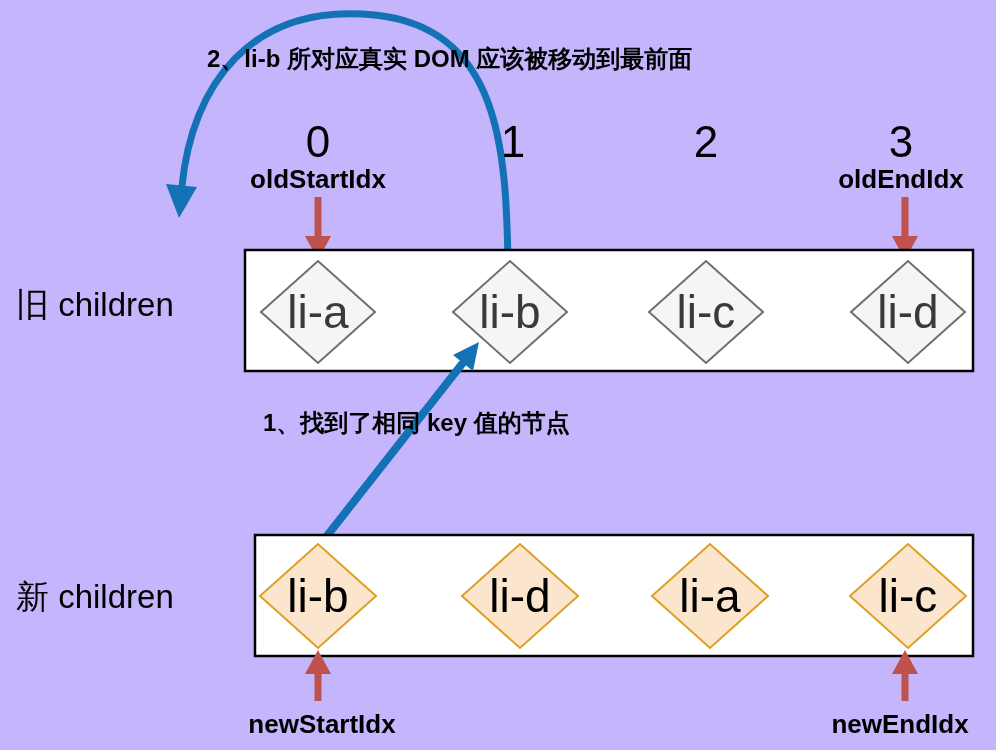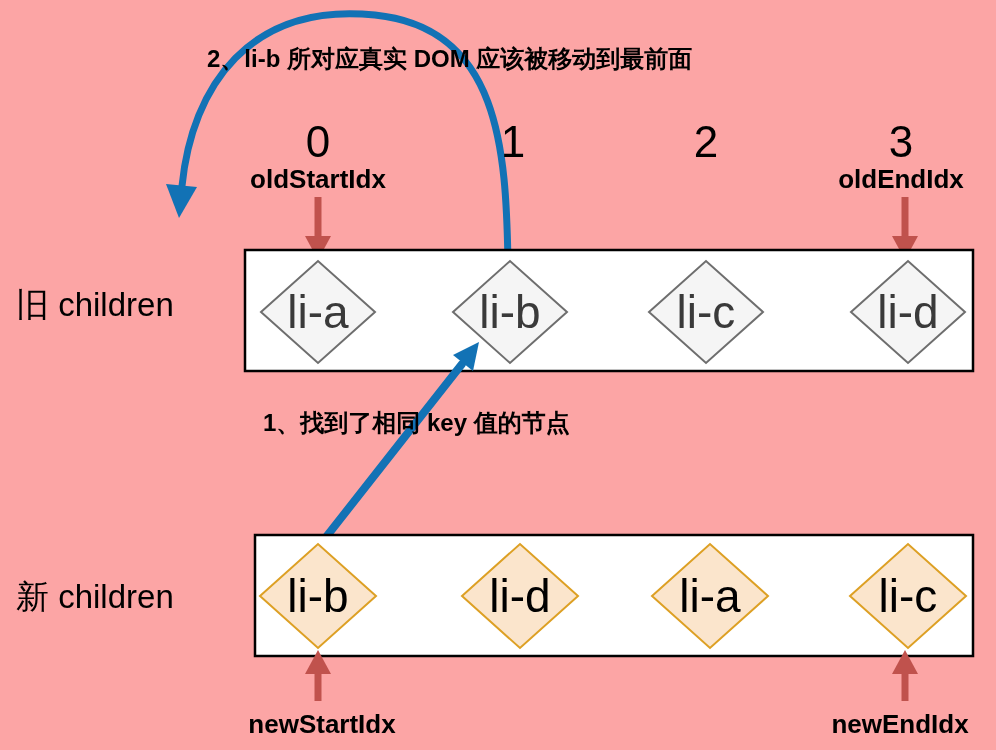--- a/index.html
+++ b/index.html
@@ -1,20 +1,20 @@
 <!DOCTYPE html>
 <html><head>
 <meta charset="utf-8">
 <style>
   html, body { margin: 0; padding: 0; background: #ffffff; }
   .canvas {
     position: relative;
     width: 996px;
     height: 750px;
-    background: #fca5a5;
+    background: #c4b5fd;
     overflow: hidden;
     font-family: "Liberation Sans", sans-serif;
   }
   svg text {
     font-family: "Liberation Sans", sans-serif;
     fill: #000000;
   }
   .note        { font-size: 24px; font-weight: bold; }
   .num         { font-size: 44px; font-weight: 400; }
   .ptr         { font-size: 26px; font-weight: bold; }

